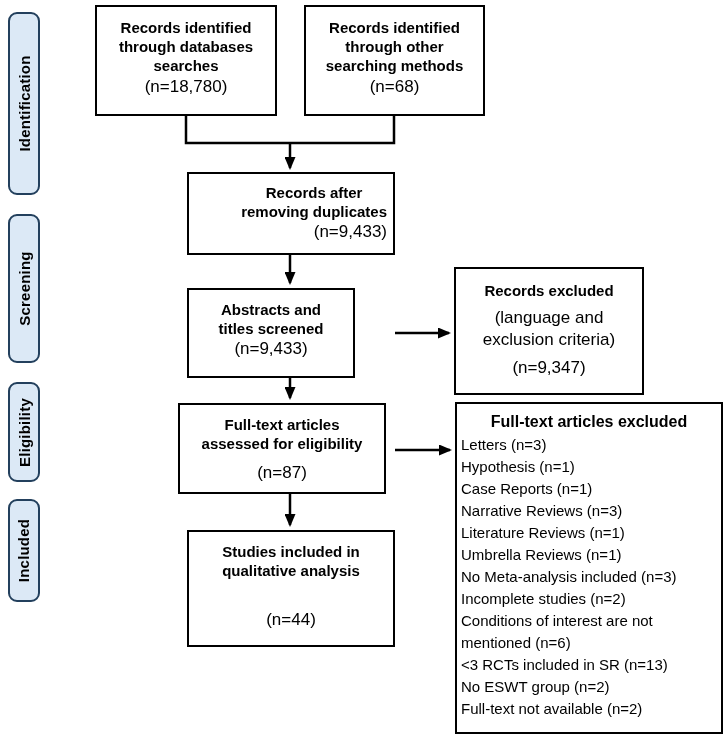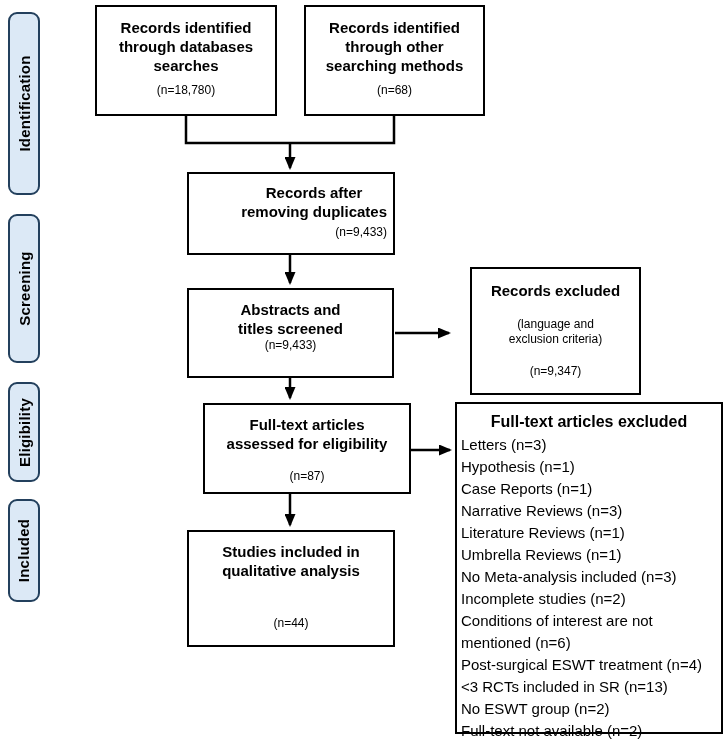--- a/index.html
+++ b/index.html
@@ -46,29 +46,29 @@
     justify-content:space-between;
     align-items:center;
     text-align:center;
   }
   .fbox .title{
     font-weight:bold;
     font-size:15px;line-height:1.28;
     white-space:pre-line;
   }
   .fbox .count,.fbox .reason{
-    font-size:12px;line-height:1.28;
+    font-size:17px;line-height:1.28;
     white-space:pre-line;
   }
   .box-a{left:95px;top:5px;width:182px;height:111px;padding:11px 6px 16px;}
   .box-b{left:304px;top:5px;width:181px;height:111px;padding:11px 6px 16px;}
   .box-c{left:187px;top:172px;width:208px;height:83px;padding:9px 6px 13px;align-items:flex-end;}
-  .box-d{left:187px;top:288px;width:207px;height:90px;padding:10px 6px 29px;}
-  .box-e{left:470px;top:267px;width:171px;height:128px;padding:12px 6px 14px;}
-  .box-f{left:203px;top:403px;width:208px;height:91px;padding:10px 6px 8px;}
+  .box-d{left:187px;top:288px;width:168px;height:90px;padding:10px 6px 29px;}
+  .box-e{left:454px;top:267px;width:190px;height:128px;padding:12px 6px 14px;}
+  .box-f{left:178px;top:403px;width:208px;height:91px;padding:10px 6px 8px;}
   .box-h{left:187px;top:530px;width:208px;height:117px;padding:10px 6px 14px;}
 
   
   .box-g{
     left:455px;top:402px;width:268px;height:332px;
     padding:8px 4px;justify-content:flex-start;
   }
   .box-g .title{font-size:16px;margin-bottom:2px;}
   .excl-list{width:100%;}
   .excl-item{
@@ -166,21 +166,20 @@
         <div class="excl-item">Literature Reviews (n=1)</div>
 
         <div class="excl-item">Umbrella Reviews (n=1)</div>
 
         <div class="excl-item">No Meta-analysis included (n=3)</div>
 
         <div class="excl-item">Incomplete studies (n=2)</div>
 
         <div class="excl-item">Conditions of interest are not mentioned (n=6)</div>
 
-        <div class="excl-item">Post-surgical ESWT treatment (n=4)</div>
 
         <div class="excl-item">&lt;3 RCTs included in SR (n=13)</div>
 
         <div class="excl-item">No ESWT group (n=2)</div>
 
         <div class="excl-item">Full-text not available (n=2)</div>
       </div>
   </div>
 
   <div class="fbox box-h">

